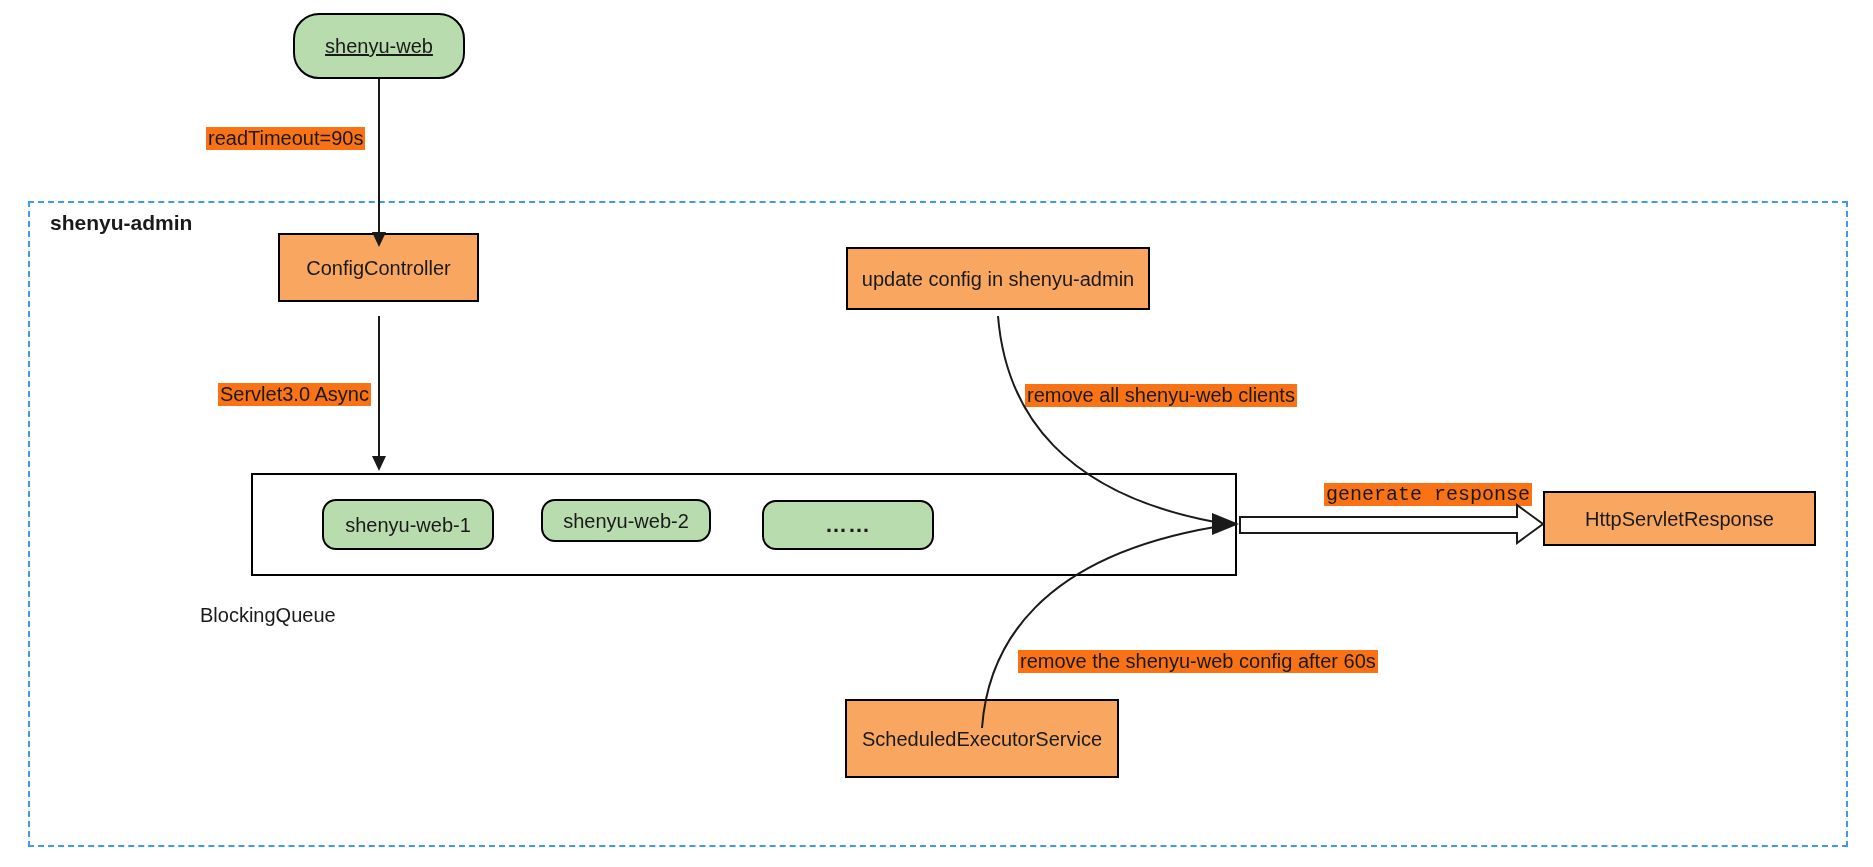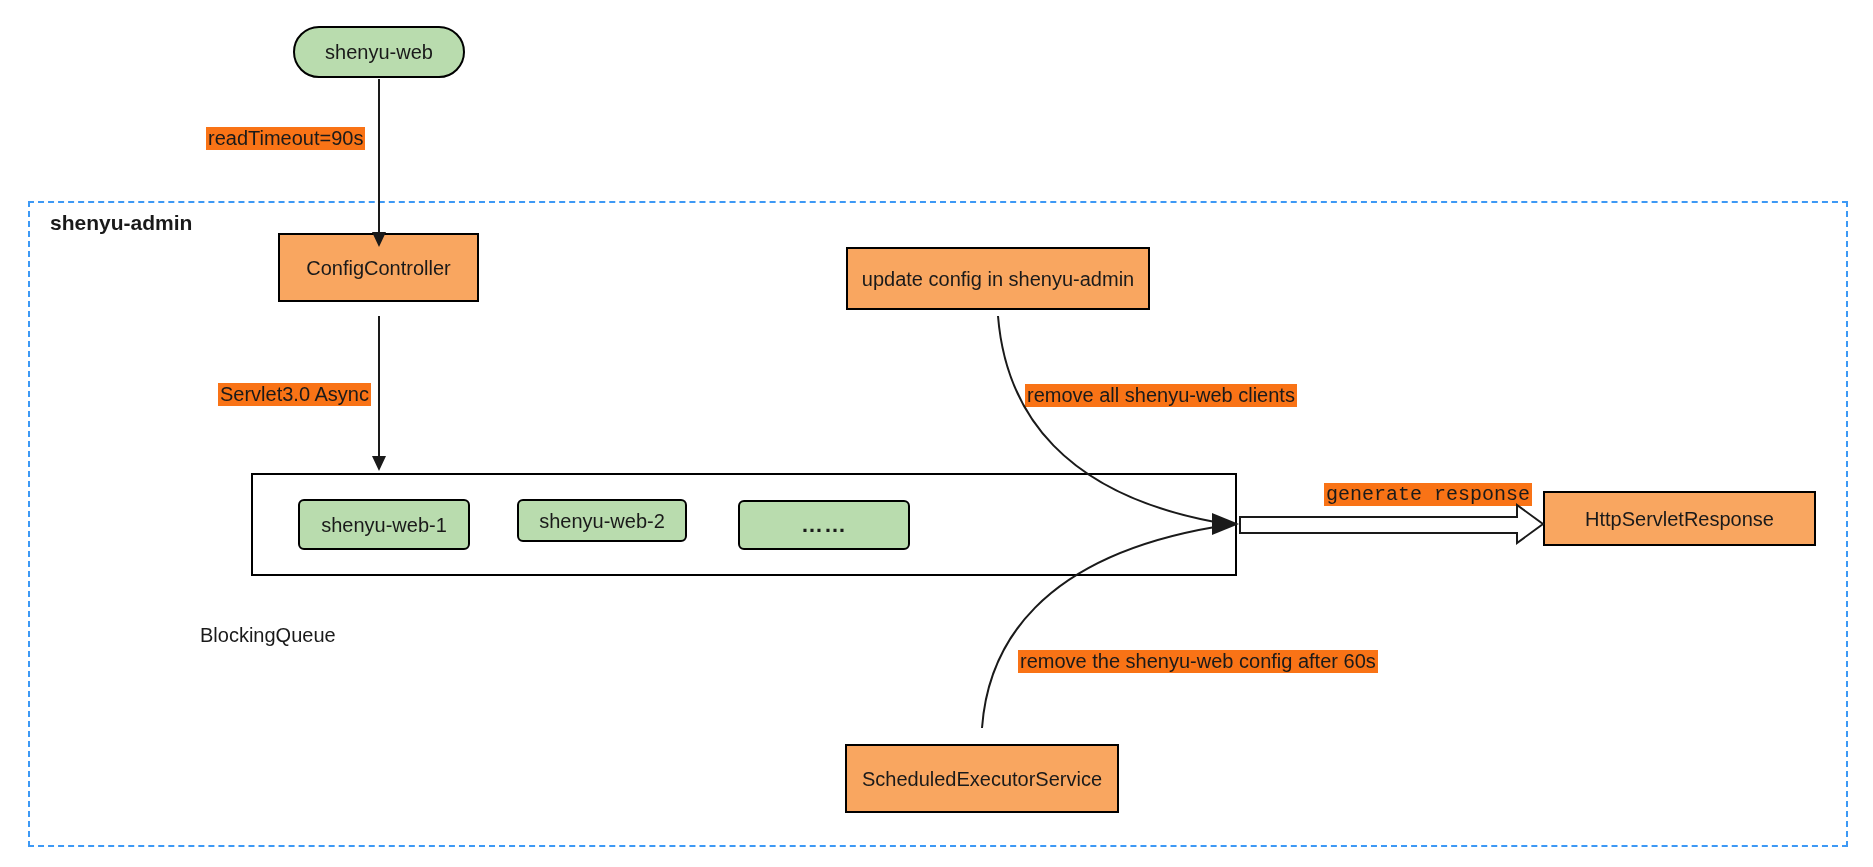--- a/index.html
+++ b/index.html
@@ -26,61 +26,61 @@
     justify-content: center;
     font-size: 20px;
     color: var(--text);
     border: 2px solid #000000;
     text-align: center;
     line-height: 1.2;
   }
   .node.green  { background: var(--green); }
   .node.orange { background: var(--orange); }
   .node.rounded-lg { border-radius: 26px; }
-  .node.rounded-sm { border-radius: 6px; }
+  .node.rounded-sm { border-radius: 14px; margin-left: 24px; }
 
   .group-container {
     position: absolute;
     left: 28px; top: 201px;
     width: 1820px; height: 646px;
     border: 2px dashed var(--dashed_blue);
     background: transparent;
   }
   .group-label {
     position: absolute;
     left: 50px; top: 211px;
     font-size: 21px;
     font-weight: bold;
   }
 
   
-  .n-shenyu-web            { left: 293px;  top: 26px;  width: 172px; height: 52px; }
+  .n-shenyu-web            { left: 293px;  top: 13px;  width: 172px; height: 66px; text-decoration: underline; }
   .n-config-controller     { left: 278px;  top: 233px; width: 201px; height: 69px; }
   .n-update-config         { left: 846px;  top: 247px; width: 304px; height: 63px; }
   .n-queue                 { left: 251px;  top: 473px; width: 986px; height: 103px; background: #ffffff; }
   .n-sw1                   { left: 298px;  top: 499px; width: 172px; height: 51px; }
   .n-sw2                   { left: 517px;  top: 499px; width: 170px; height: 43px; }
   .n-dots                  { left: 738px;  top: 500px; width: 172px; height: 50px; font-weight: bold; font-size: 22px; letter-spacing: 1px; }
   .n-http-servlet-response { left: 1543px; top: 491px; width: 273px; height: 55px; }
-  .n-scheduled-executor    { left: 845px;  top: 744px; width: 274px; height: 69px; }
+  .n-scheduled-executor    { left: 845px;  top: 699px; width: 274px; height: 79px; }
 
   .edge-label {
     position: absolute;
     font-size: 20px;
     white-space: nowrap;
     color: var(--text);
     background: #f97316;
     padding: 0 2px;
   }
   .l-read-timeout     { left: 206px;  top: 127px; }
   .l-servlet-async    { left: 218px;  top: 383px; }
   .l-remove-all       { left: 1025px; top: 384px; }
   .l-generate-resp    { left: 1324px; top: 483px; font-family: Liberation Mono, monospace; }
   .l-remove-after-60s { left: 1018px; top: 650px; }
-  .l-blocking-queue   { left: 198px;  top: 604px; font-size: 20px; background: transparent; margin-top: 20px; }
+  .l-blocking-queue   { left: 198px;  top: 604px; font-size: 20px; background: transparent; }
 
   svg.connectors {
     position: absolute;
     left: 0; top: 0;
     width: 1873px; height: 867px;
     pointer-events: none;
     z-index: 5;
   }
   svg.connectors .edge {
     stroke: var(--line);

